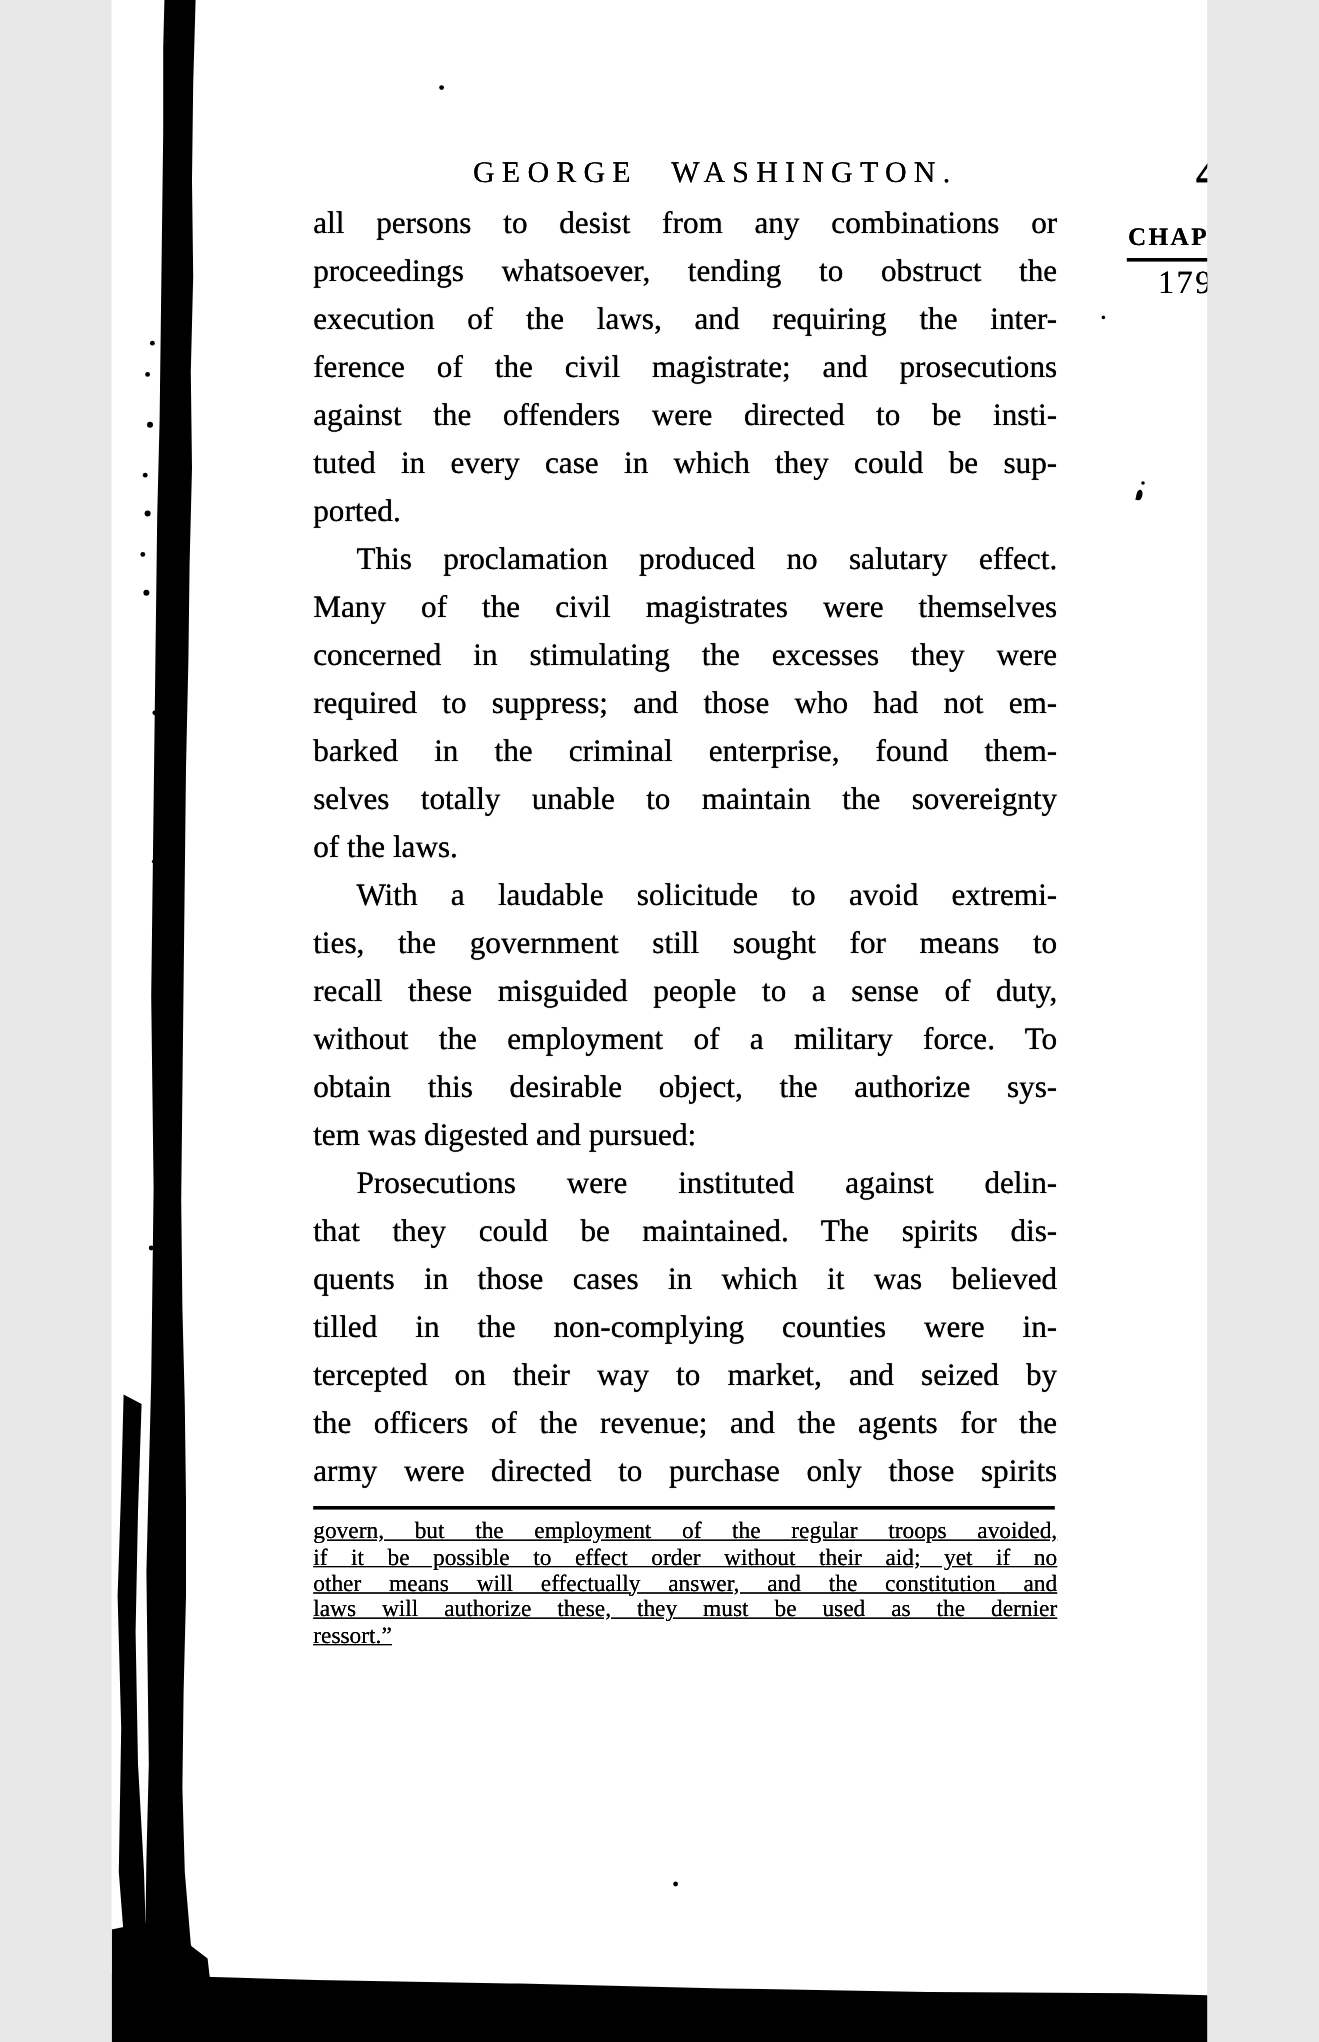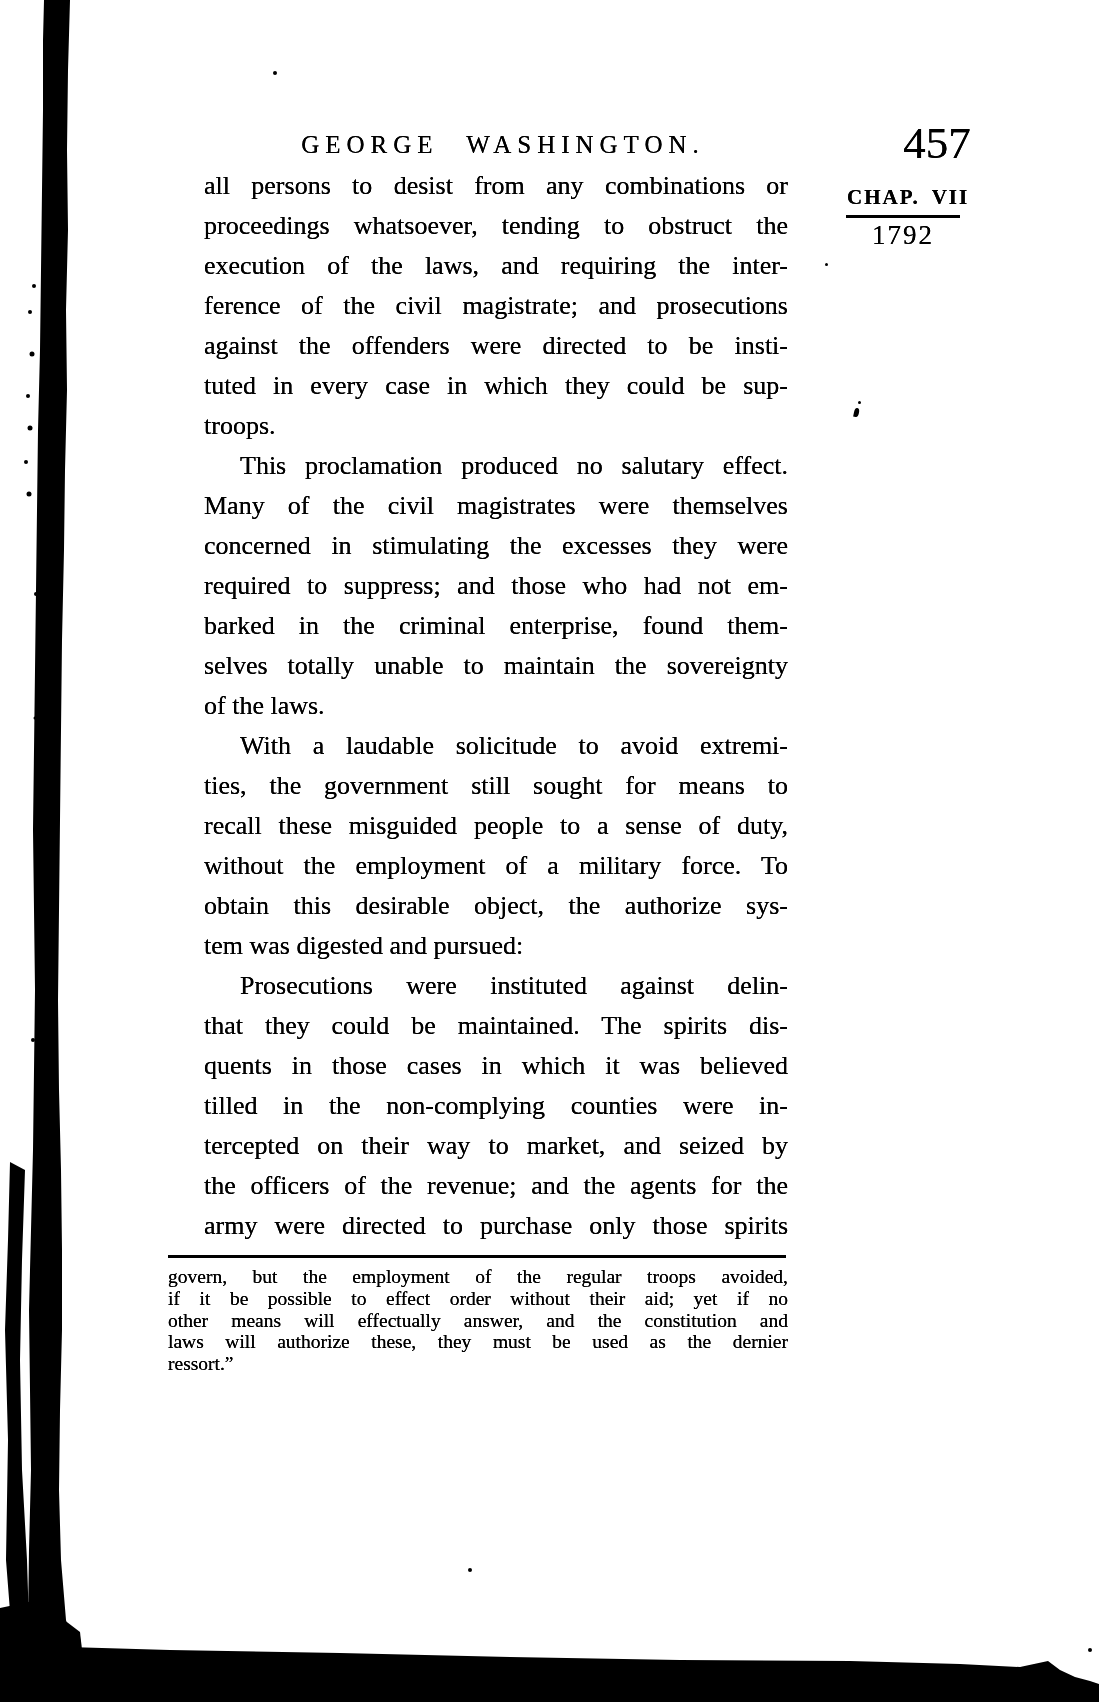--- a/index.html
+++ b/index.html
@@ -1,18 +1,18 @@
 <!DOCTYPE html>
 <html><head>
 <meta charset="utf-8">
 <style>
   html, body { margin: 0; padding: 0; background: #e8e8e8; }
   .page {
     position: relative;
-    width: 1099px;
+    width: 913px;
     height: 1702px;
     background: #ffffff;
     font-family: "Liberation Serif", serif;
     color: #000;
     overflow: hidden;
     margin: 0 auto;
   }
   .artifact-layer {
     position: absolute;
     left: 0; top: 0;
@@ -63,33 +63,33 @@
     position: absolute;
     left: 168px; top: 166px; width: 620px;
     font-size: 26px;
   }
   .body-text .line {
     height: 40px;
     line-height: 40px;
     text-align: justify;
     text-align-last: justify;
     text-shadow: 0 0 0.6px #000;
-    margin-left: 36px;
   }
   .line.indent { text-indent: 36px; font-family: Liberation Serif, serif; }
   .line.flush { text-align-last: left; }
   .footnote-rule {
     position: absolute;
     left: 168px; top: 1255px; width: 618px; height: 3px;
     background: #000;
   }
   .footnote {
     position: absolute;
     left: 168px; top: 1266px; width: 620px;
     font-size: 19.5px;
+    text-decoration: underline;
   }
   .footnote .line {
     height: 21.8px;
     line-height: 21.8px;
     text-align: justify;
     text-align-last: justify;
     text-shadow: 0 0 0.5px #000;
   }
   .speck {
     position: absolute;
@@ -138,21 +138,21 @@
   <div class="chapter-rule"></div>
   <div class="year-note">1792</div>
 
   <div class="body-text">
       <div class="line">all persons to desist from any combinations or</div>
       <div class="line">proceedings whatsoever, tending to obstruct the</div>
       <div class="line">execution of the laws, and requiring the inter-</div>
       <div class="line">ference of the civil magistrate; and prosecutions</div>
       <div class="line">against the offenders were directed to be insti-</div>
       <div class="line">tuted in every case in which they could be sup-</div>
-      <div class="line flush">troops.</div>
+      <div class="line flush">ported.</div>
       <div class="line indent">This proclamation produced no salutary effect.</div>
       <div class="line">Many of the civil magistrates were themselves</div>
       <div class="line">concerned in stimulating the excesses they were</div>
       <div class="line">required to suppress; and those who had not em-</div>
       <div class="line">barked in the criminal enterprise, found them-</div>
       <div class="line">selves totally unable to maintain the sovereignty</div>
       <div class="line flush">of the laws.</div>
       <div class="line indent">With a laudable solicitude to avoid extremi-</div>
       <div class="line">ties, the government still sought for means to</div>
       <div class="line">recall these misguided people to a sense of duty,</div>

